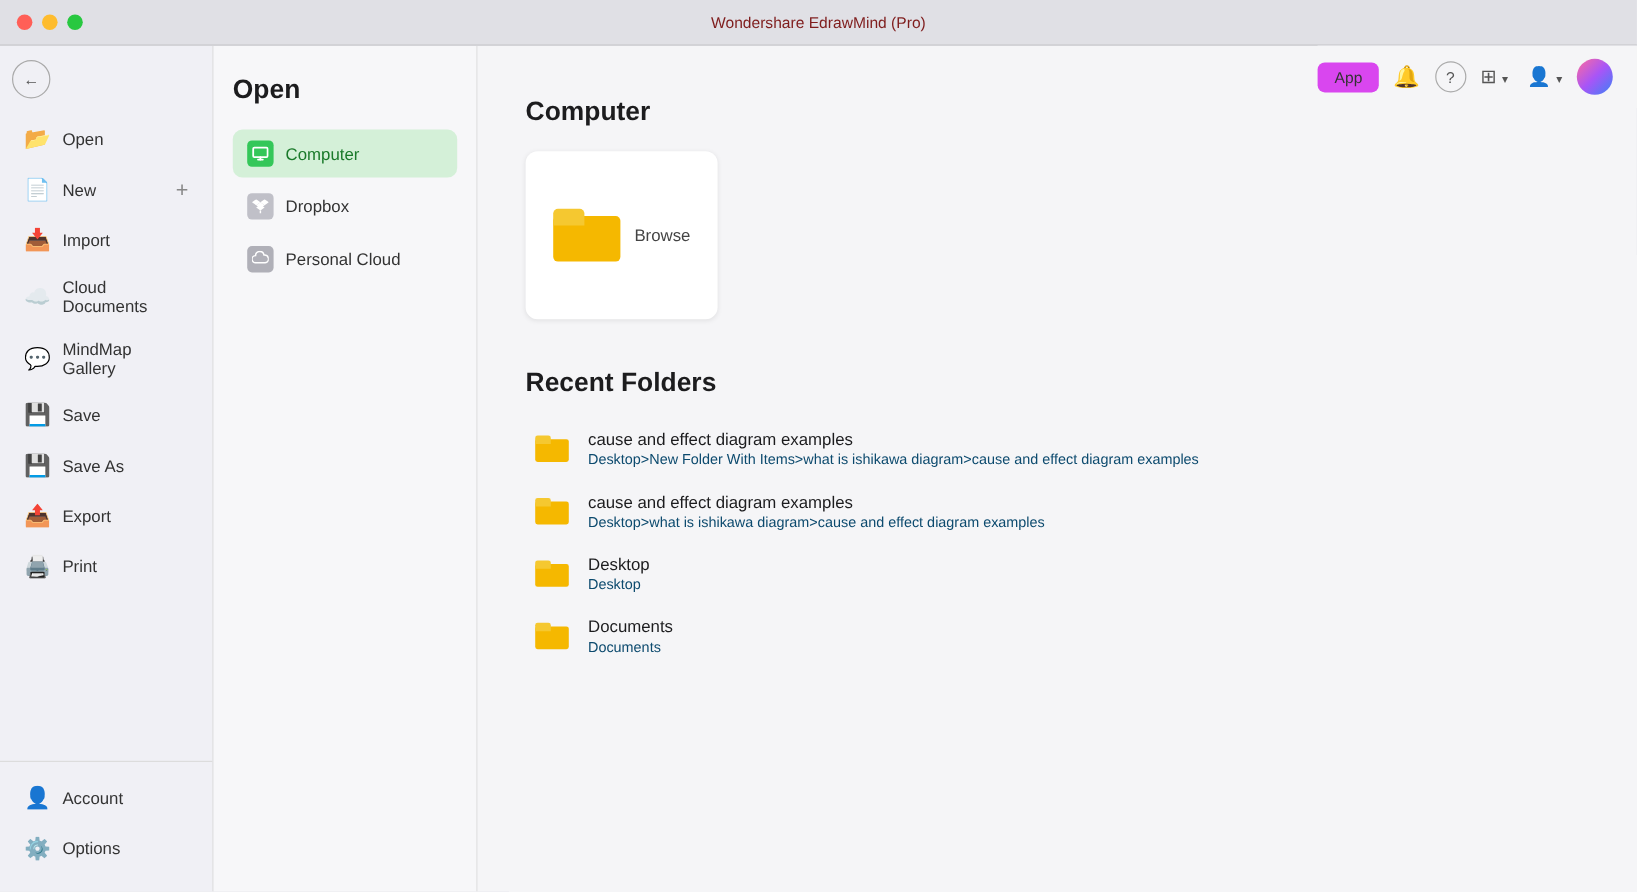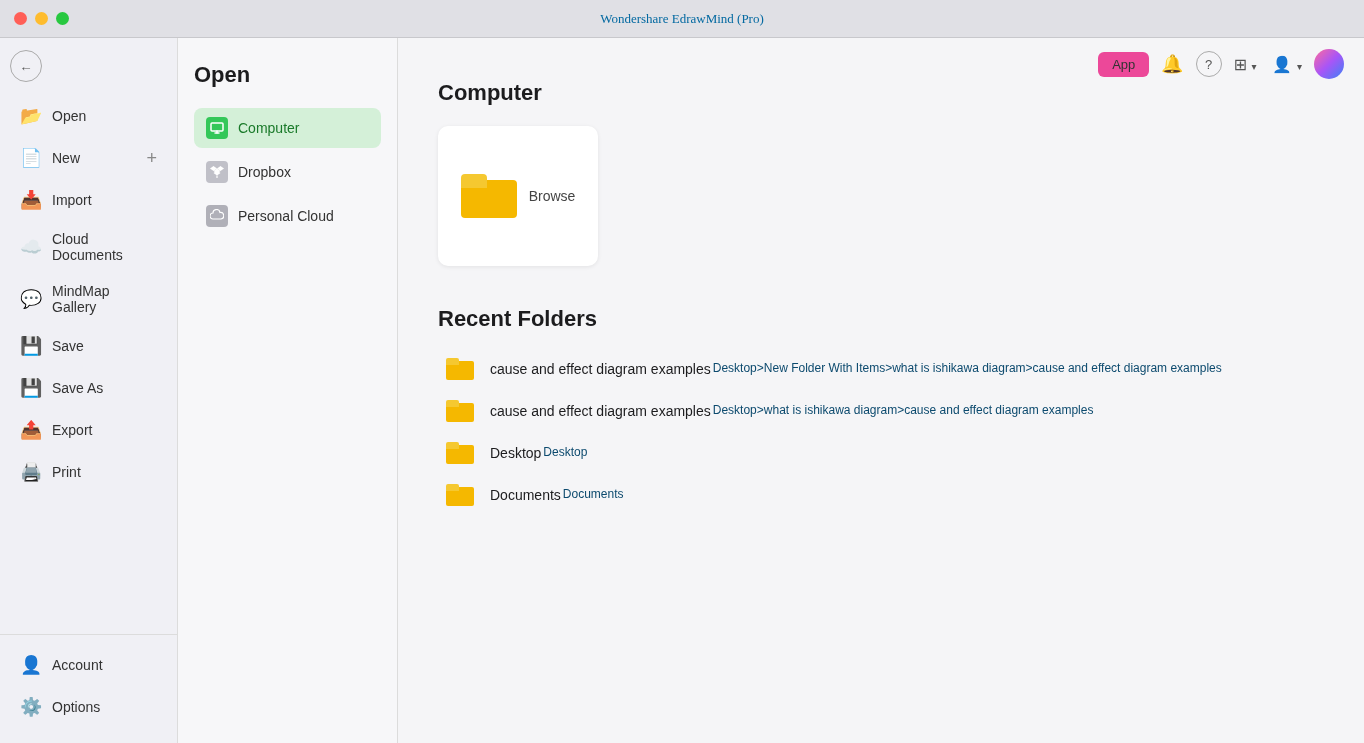--- a/index.html
+++ b/index.html
@@ -36,23 +36,22 @@
       height: 13px;
       border-radius: 50%;
       border: none;
       cursor: pointer;
     }
     .tb-close { background: #ff5f57; }
     .tb-minimize { background: #febc2e; }
     .tb-maximize { background: #28c840; }
     .titlebar-title {
       font-size: 13px;
-      color: #0369a1;
+      color: #7f1d1d;
       font-weight: 500;
-      font-family: Liberation Serif, serif;
     }
 
     
     .app-body {
       display: flex;
       flex: 1;
       overflow: hidden;
     }
 
     
@@ -254,25 +253,25 @@
     .folder-sm::after {
       content: '';
       position: absolute;
       top: 0;
       left: 0;
       width: 13px;
       height: 7px;
       background: #f5c830;
       border-radius: 2px 2px 0 0;
     }
-    .folder-info { display: flex; flex-direction: row; gap: 2px; }
+    .folder-info { display: flex; flex-direction: column; gap: 2px; }
     .folder-name { font-size: 14px; color: #1c1c1e; font-weight: 500; }
     .folder-path { font-size: 12px; color: #0c4a6e; }
     .topbar-app-btn {
-      background: #ec4899;
+      background: #d946ef;
       border: none;
       border-radius: 6px;
       padding: 5px 14px;
       font-size: 13px;
       cursor: pointer;
       color: #333;
     }
     .topbar-icon-btn {
       background: none;
       border: none;

